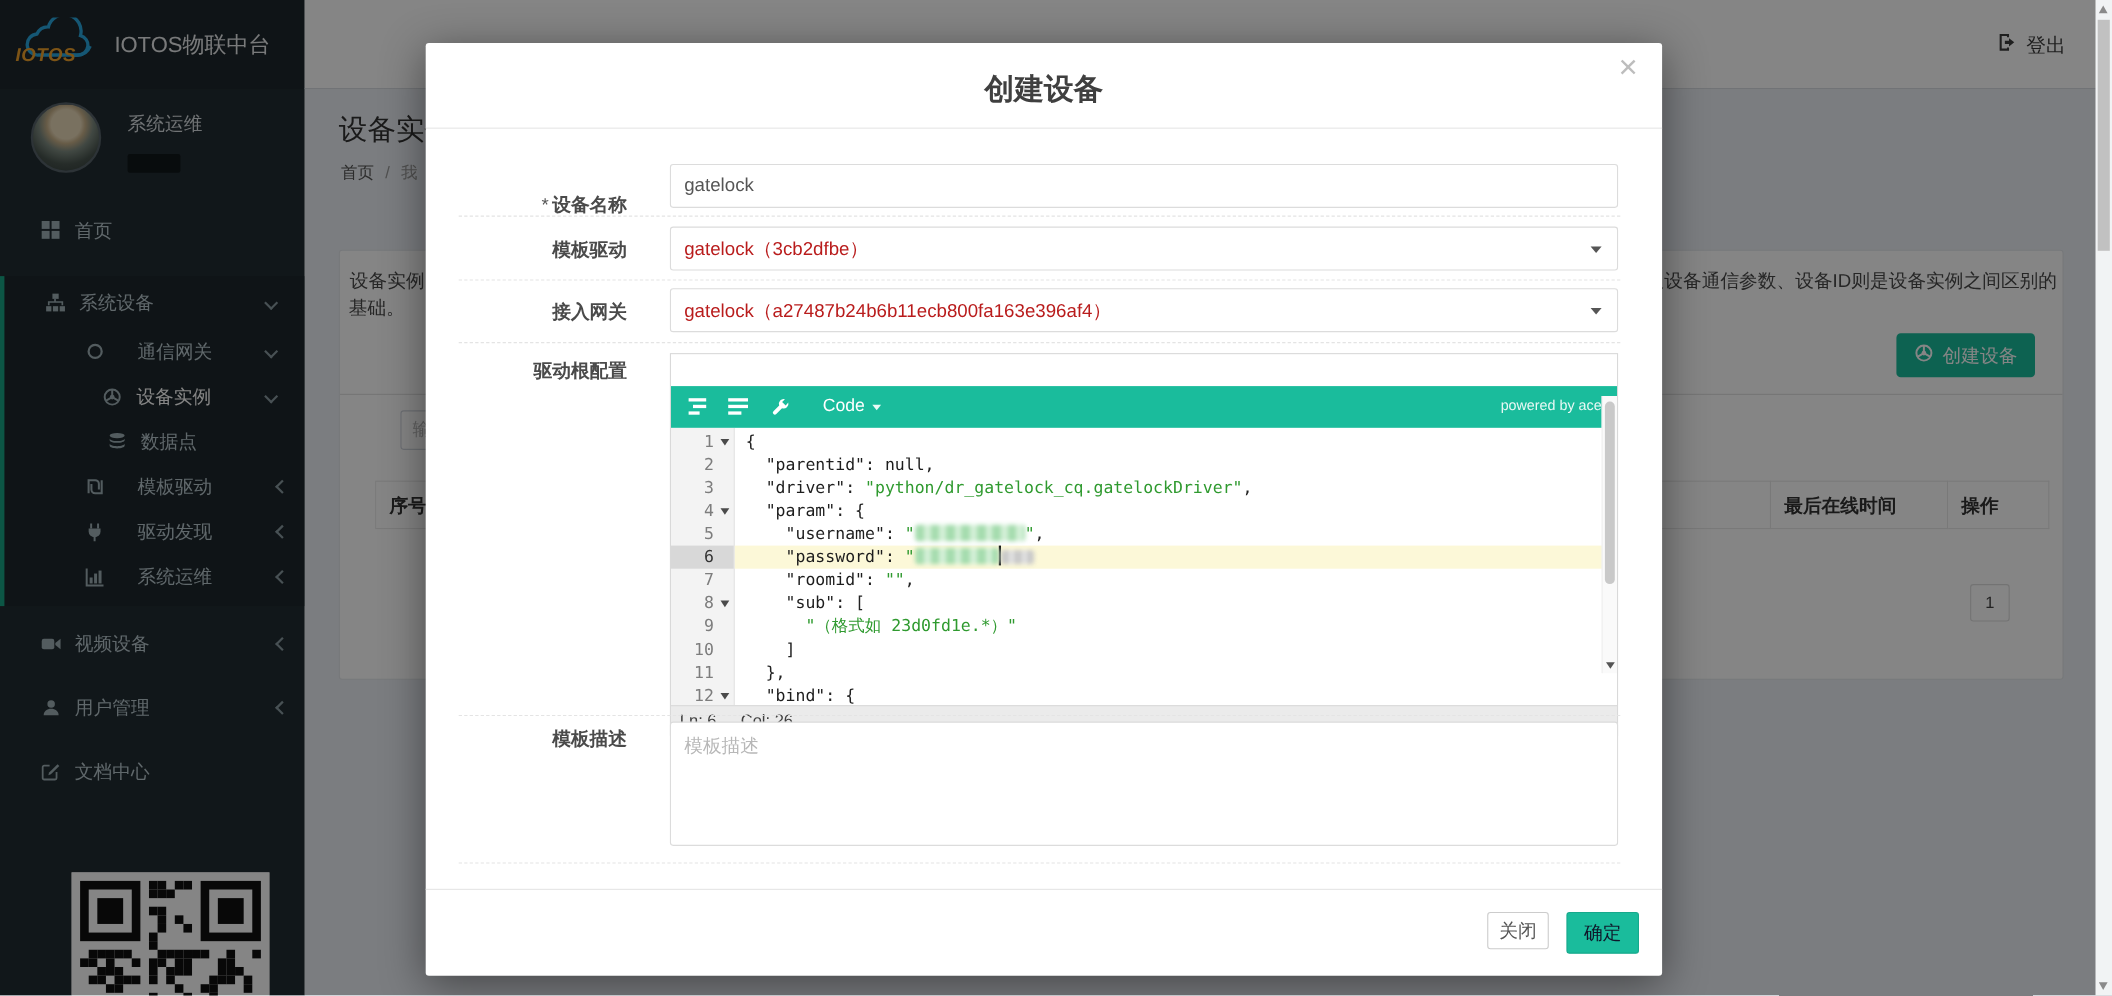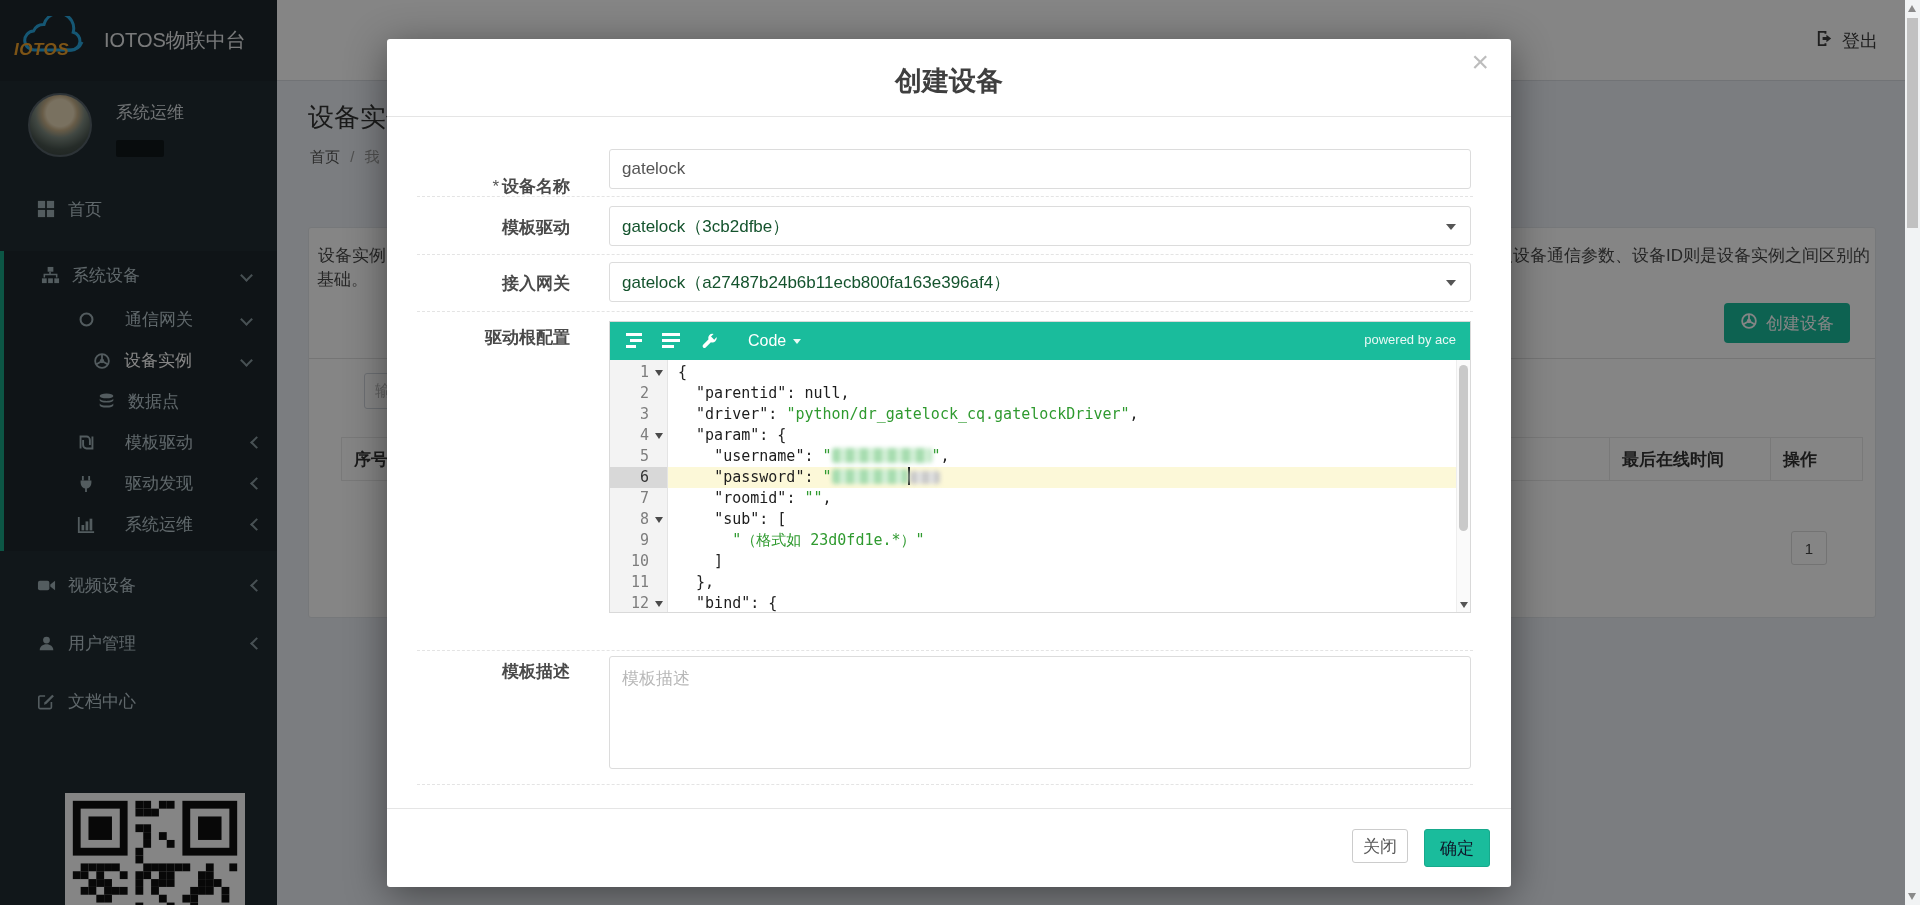--- a/index.html
+++ b/index.html
@@ -68,27 +68,27 @@
   .modal{position:absolute;left:387px;top:39px;width:1124px;height:848px;background:#fff;border-radius:3px;
          box-shadow:0 8px 40px rgba(0,0,0,.45);z-index:50;}
   .modal-header{position:relative;height:78px;border-bottom:1px solid #e5e5e5;}
   .modal-title{position:absolute;left:0;right:0;top:24px;text-align:center;font-size:27px;font-weight:bold;color:#3f3f3f;}
   .modal-close{position:absolute;right:22px;top:8px;font-size:30px;color:#bdbdbd;cursor:pointer;line-height:1;}
   .frm-label{position:absolute;width:183px;text-align:right;font-size:17px;color:#4a4a4a;font-weight:600;}
   .req{color:#555;margin-right:3px;font-weight:normal;}
   .frm-input{position:absolute;left:222px;width:862px;height:40px;border:1px solid #dcdcdc;border-radius:3px;
              font-size:17px;color:#555;padding:0 12px;font-family:inherit;}
   .frm-select{position:absolute;left:222px;width:862px;height:40px;border:1px solid #dcdcdc;border-radius:3px;
-              font-size:17px;color:#14532d;padding:0 12px;display:flex;align-items:center;cursor:pointer;background:#fff;}
+              font-size:17px;color:#b91c1c;padding:0 12px;display:flex;align-items:center;cursor:pointer;background:#fff;}
   .sel-caret{position:absolute;right:14px;top:17px;width:0;height:0;border-left:5px solid transparent;
              border-right:5px solid transparent;border-top:6px solid #555;}
   .dashed-sep{position:absolute;left:30px;right:38px;border-top:1px dashed #e4e4e4;}
   
   .jsoneditor{position:absolute;left:222px;top:282px;width:862px;border:1px solid #d9d9d9;}
-  .je-toolbar{height:38px;background:#1abc9c;display:flex;align-items:center;padding:0 10px;position:relative;}
+  .je-toolbar{height:38px;background:#1abc9c;display:flex;align-items:center;padding:0 10px;position:relative;margin-top:29px;}
   .je-btn{width:26px;height:26px;margin-right:12px;border:none;background:transparent;display:flex;
           align-items:center;justify-content:center;cursor:pointer;padding:0;}
   .je-mode{color:#fff;font-size:16px;display:flex;align-items:center;gap:7px;margin-left:14px;cursor:pointer;}
   .je-mode .m-caret{width:0;height:0;border-left:4px solid transparent;border-right:4px solid transparent;
                     border-top:5px solid #eafaf6;}
   .je-powered{position:absolute;right:14px;top:10px;color:rgba(255,255,255,.9);font-size:13px;cursor:pointer;}
   .je-code{position:relative;height:252px;background:#fff;overflow:hidden;display:flex;}
   .je-gutter{width:58px;background:#f3f3f3;border-right:1px solid #e4e4e4;padding-top:2px;flex:0 0 auto;}
   .gut-cell{height:21px;position:relative;font-family:"DejaVu Sans Mono",monospace;font-size:15px;
             color:#7d7d7d;text-align:right;padding-right:18px;line-height:21px;}
@@ -524,20 +524,24 @@
             <div class="code-line"><span class="tk-p">      </span><span class="tk-s">"（格式如 23d0fd1e.*）"</span></div>
             <div class="code-line"><span class="tk-p">    ]</span></div>
             <div class="code-line"><span class="tk-p">  },</span></div>
             <div class="code-line"><span class="tk-p">  </span><span class="tk-k">"bind"</span><span class="tk-p">: {</span></div>
           </div>
       </div>
       <div class="je-vscroll">
         <div class="je-vthumb"></div>
         <div class="je-varrow"></div>
       </div>
+      <div class="je-status">
+        <span>Ln: 6</span>
+        <span>Col: 26</span>
+      </div>
     </div>
     <div class="dashed-sep" style="top:611px;"></div>
 
     <label class="frm-label" style="top:621px;left:0;">模板描述</label>
     <textarea class="frm-textarea" placeholder="模板描述" style=""></textarea>
     <div class="dashed-sep" style="top:745px;"></div>
 
     <div class="modal-footer">
       <button class="btn-close">关闭</button>
       <button class="btn-ok">确定</button>

